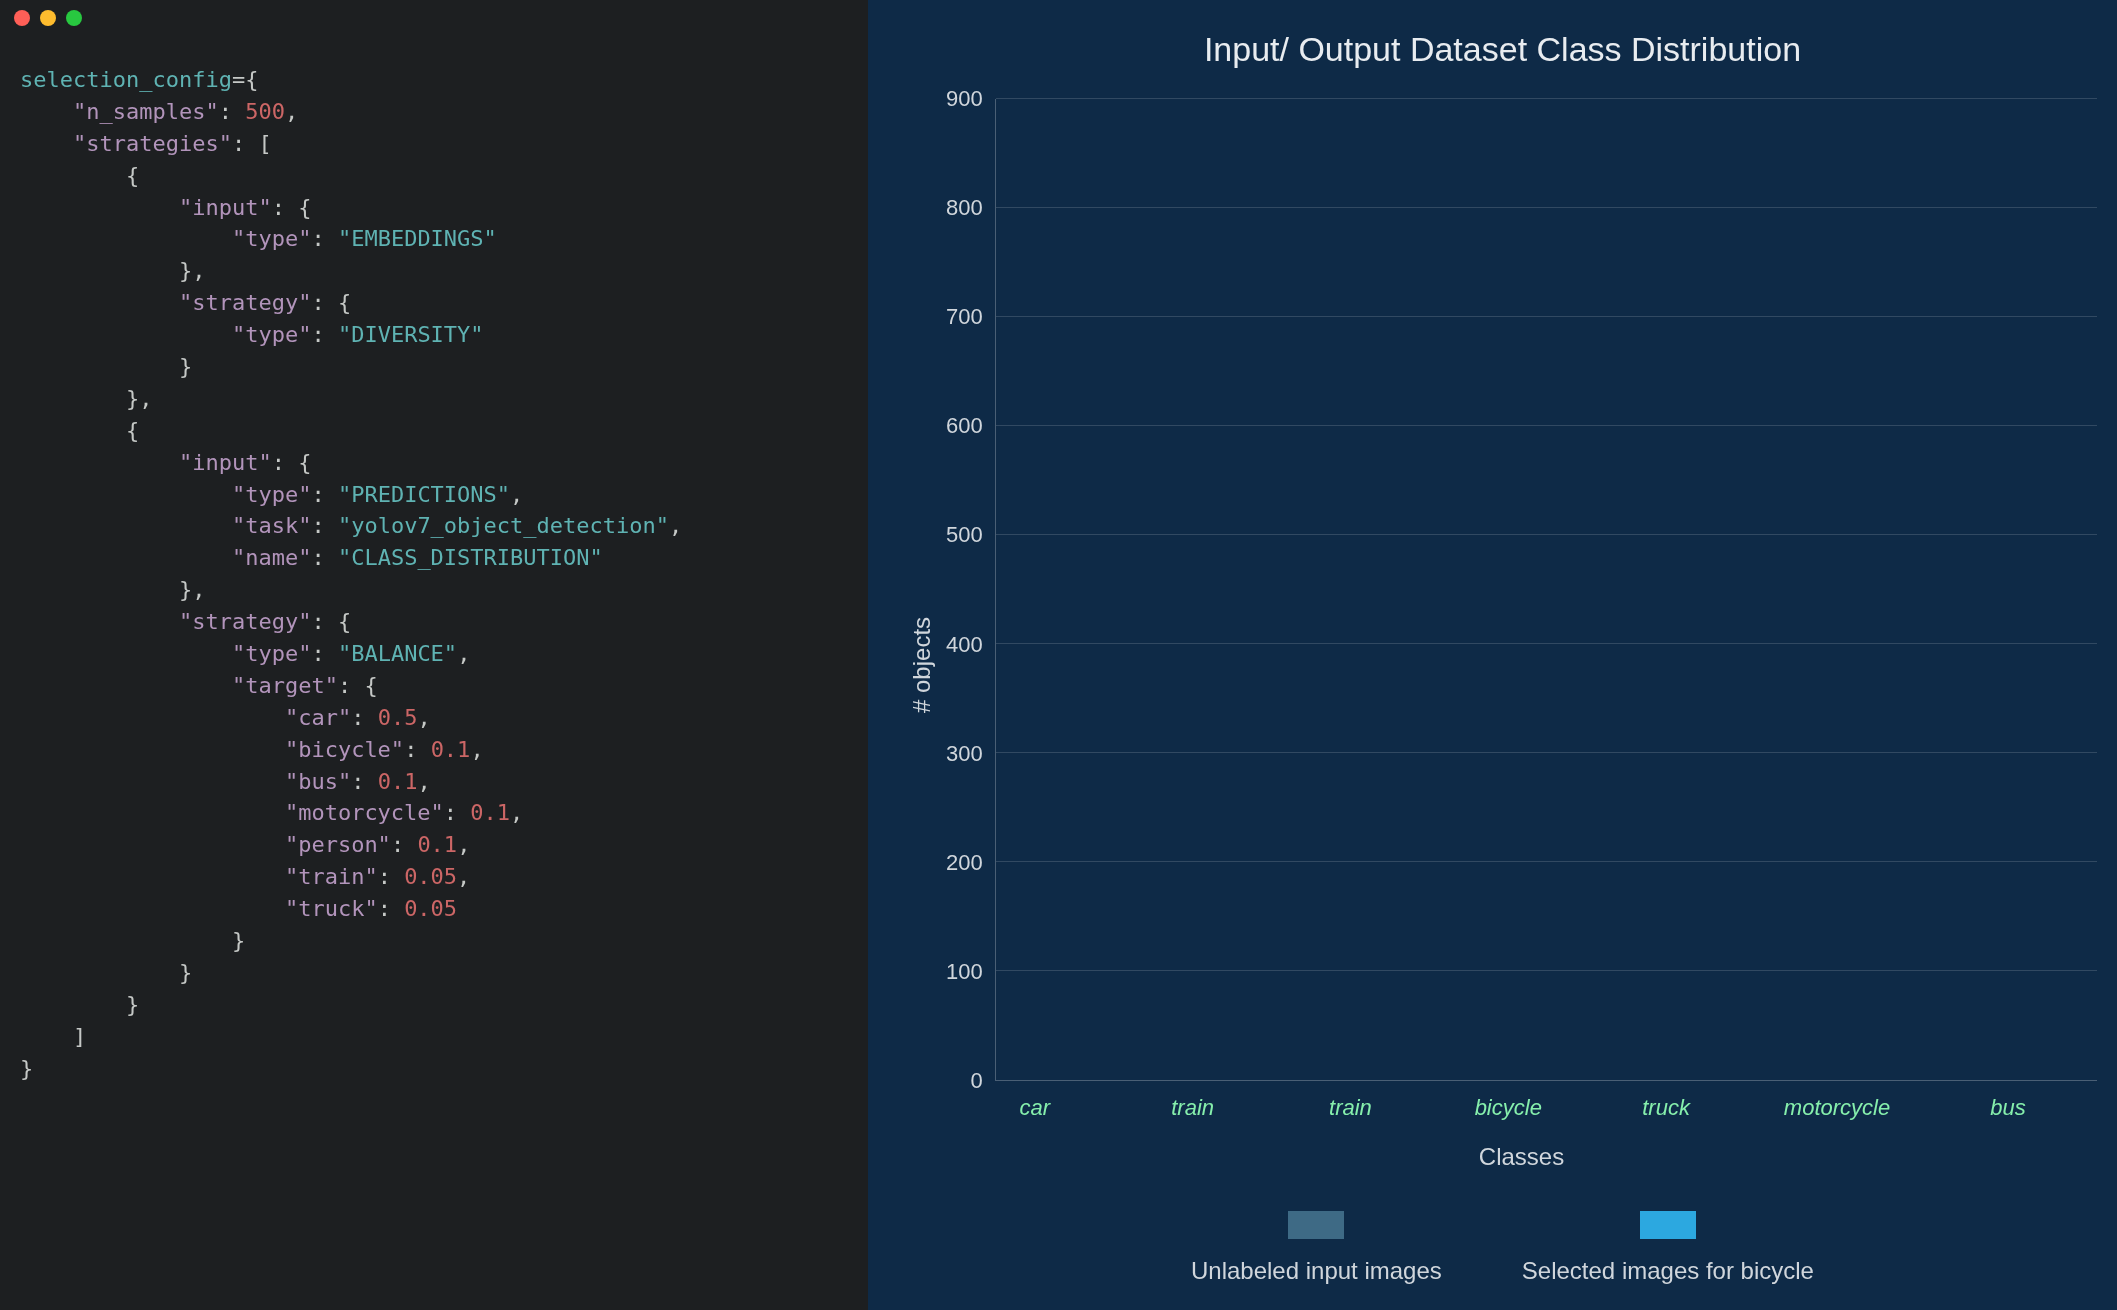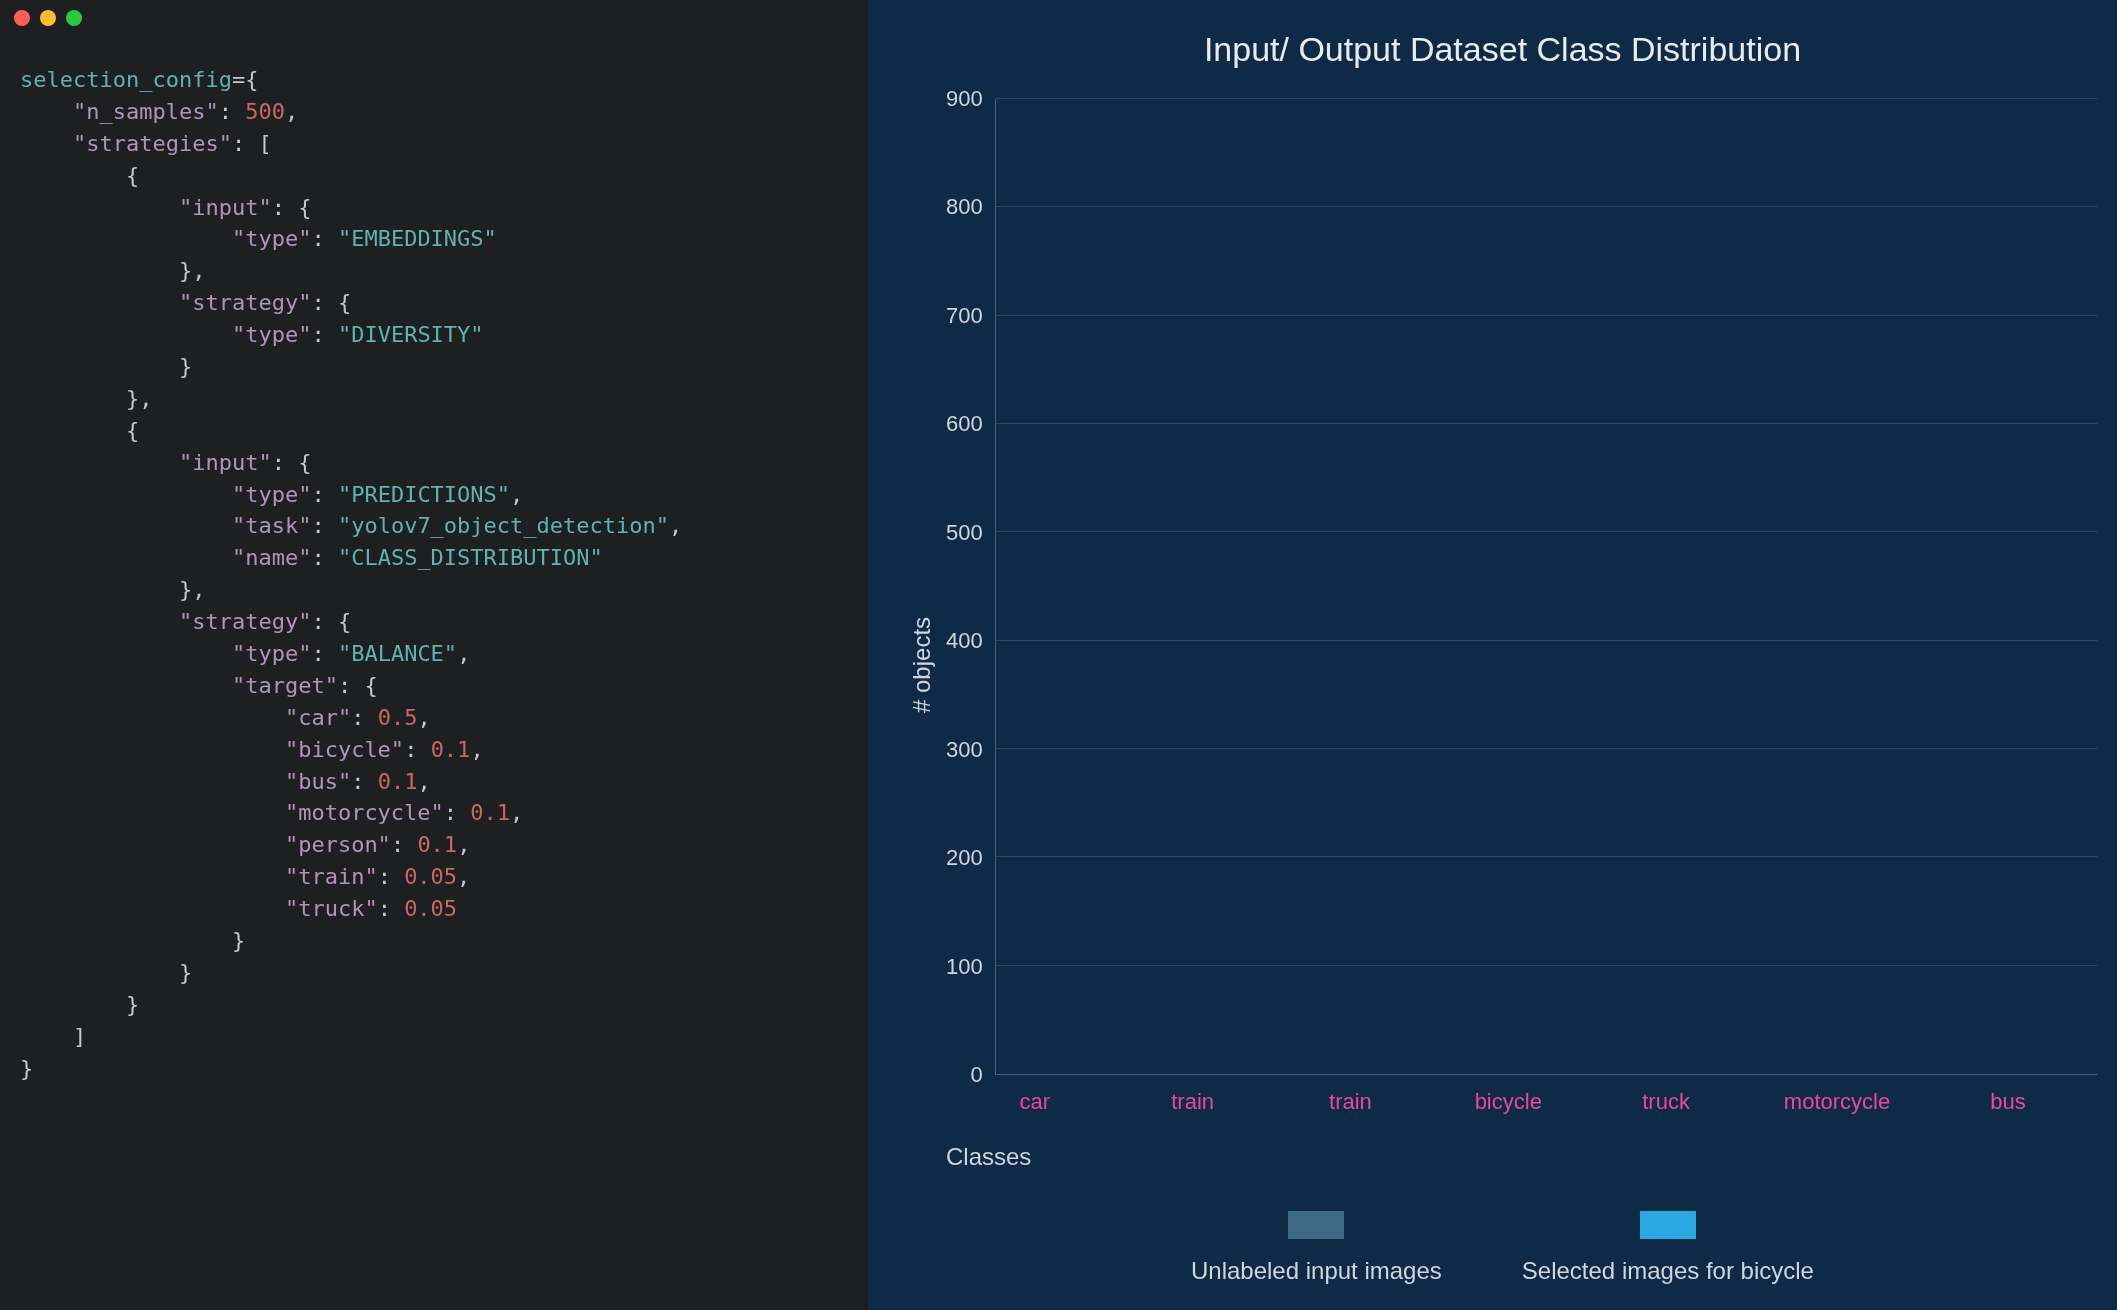--- a/index.html
+++ b/index.html
@@ -130,27 +130,29 @@
 .bar {
   width: 42px;
 }
 .bar.s1 { background: #3e6a85; }
 .bar.s2 { background: #2ca8e0; }
 .x-ticks {
   display: flex;
   justify-content: space-around;
   padding: 14px 10px 0 10px;
   font-size: 22px;
-  color: #ec4899;
+  color: #86efac;
+  font-style: italic;
 }
 .x-tick { text-align: center; min-width: 80px; }
 .x-axis-label {
+  text-align: center;
   font-size: 24px;
   color: #d0d6dc;
-  margin-top: 28px;
+  margin-top: 22px;
 }
 .legend {
   display: flex;
   justify-content: center;
   gap: 80px;
   margin-top: 40px;
 }
 .legend-item {
   display: flex;
   align-items: center;

